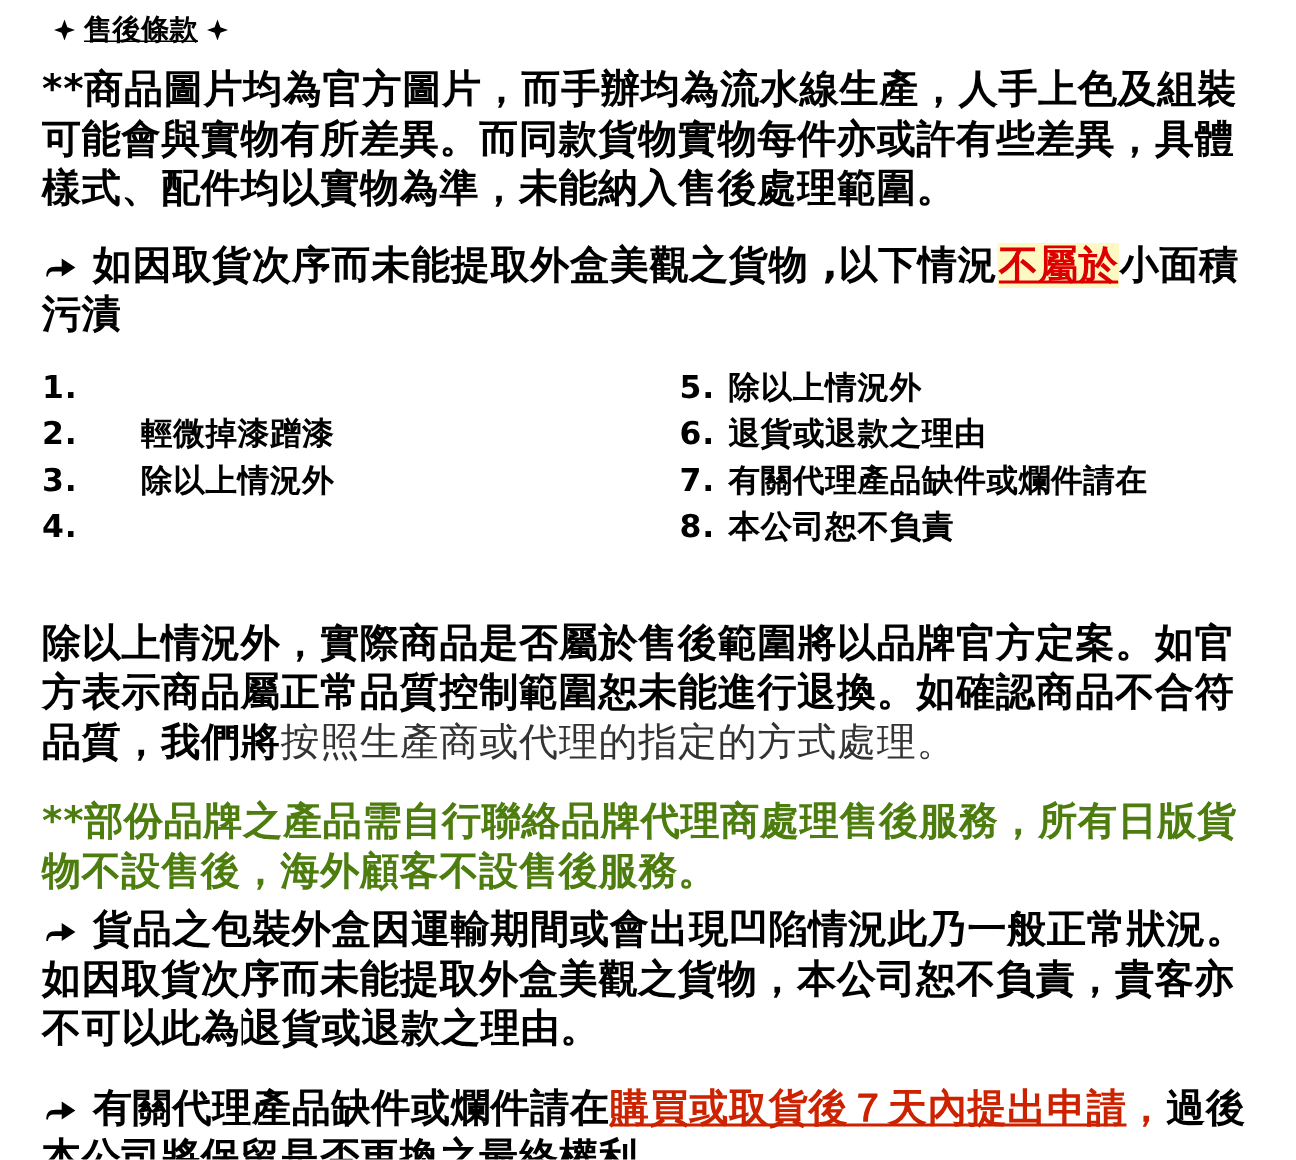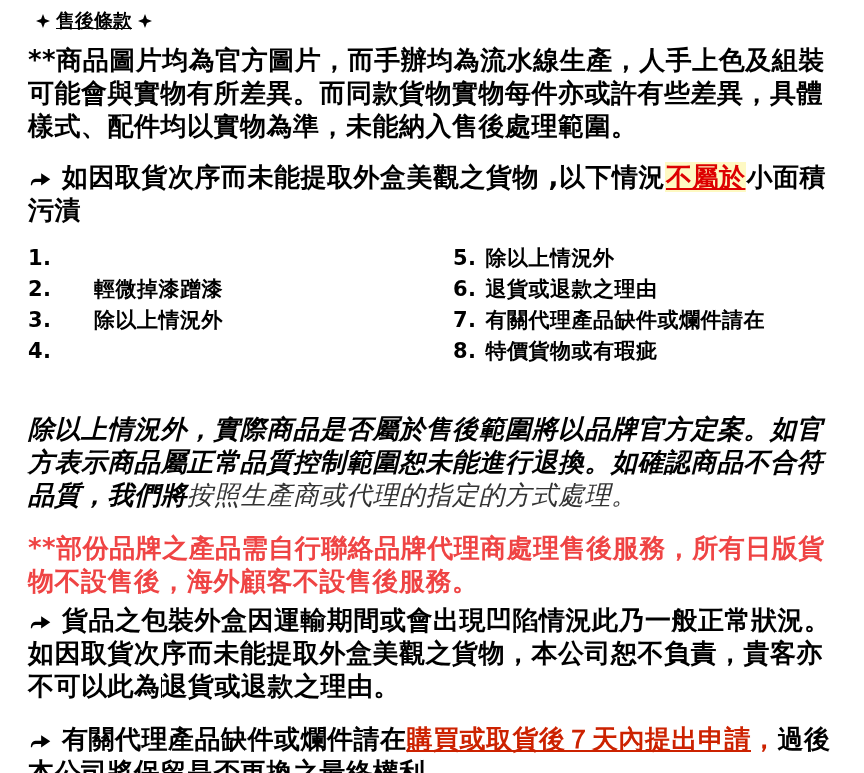--- a/index.html
+++ b/index.html
@@ -25,21 +25,21 @@
 
   .para {
     font-size: 26px;
     line-height: 33px;
     margin: 0;
     width: 816px;
     letter-spacing: 0.5px;
   }
   .mt-intro   { margin-top: 12px; }
   .mt-notice  { margin-top: 18px; }
-  .mt-determ  { margin-top: 46px; font-style: italic; }
+  .mt-determ  { margin-top: 46px; }
   .mt-red     { margin-top: 20px; }
   .mt-ship    { margin-top: 22px; }
   .mt-pack    { margin-top: 6px; }
   .mt-defect  { margin-top: 20px; }
 
   .arrow-icon {
     display: inline-block;
     width: 24px; height: 16px;
     margin-right: 10px;
     vertical-align: -1px;
@@ -53,21 +53,21 @@
   .excl-right .num { margin-right: 9px; }
 
   .thin-tail { font-weight: normal; color: #333333; }
 
   .hl-exempt {
     background: #fef9c3;
     color: #dd0000;
     text-decoration: underline;
     padding: 0 1px;
   }
-  .red-text { color: #ef4444; }
+  .red-text { color: #4d7c0f; }
   .red-link { color: #cc2200; text-decoration: underline; }
   .red-comma { color: #cc2200; }
 
   .text-cursor {
     display: inline-block;
     width: 1px; height: 21px;
     background: #000;
     vertical-align: -3px;
   }
 </style>
@@ -125,21 +125,21 @@
         <span class="num">7.</span>
         <span>有關代理產品缺件或爛件請在</span>
       </div>
     </div>
     <div class="excl-row">
       <div class="excl-left">
         <span class="num">4.</span>
       </div>
       <div class="excl-right">
         <span class="num">8.</span>
-        <span>特價貨物或有瑕疵</span>
+        <span>本公司恕不負責</span>
       </div>
     </div>
   </div>
 
   <p class="para mt-determ">
     <span>除以上情況外，實際商品是否屬於售後範圍將以品牌官方定案。如官方表示商品屬正常品質控制範圍恕未能進行退換。如確認商品不合符品質，我們將</span><span class="thin-tail">按照生產商或代理的指定的方式處理。</span>
   </p>
 
   <p class="para mt-red red-text">
     <span>**部份品牌之產品需自行聯絡品牌代理商處理售後服務，所有日版貨物不設售後，海外顧客不設售後服務。</span>

